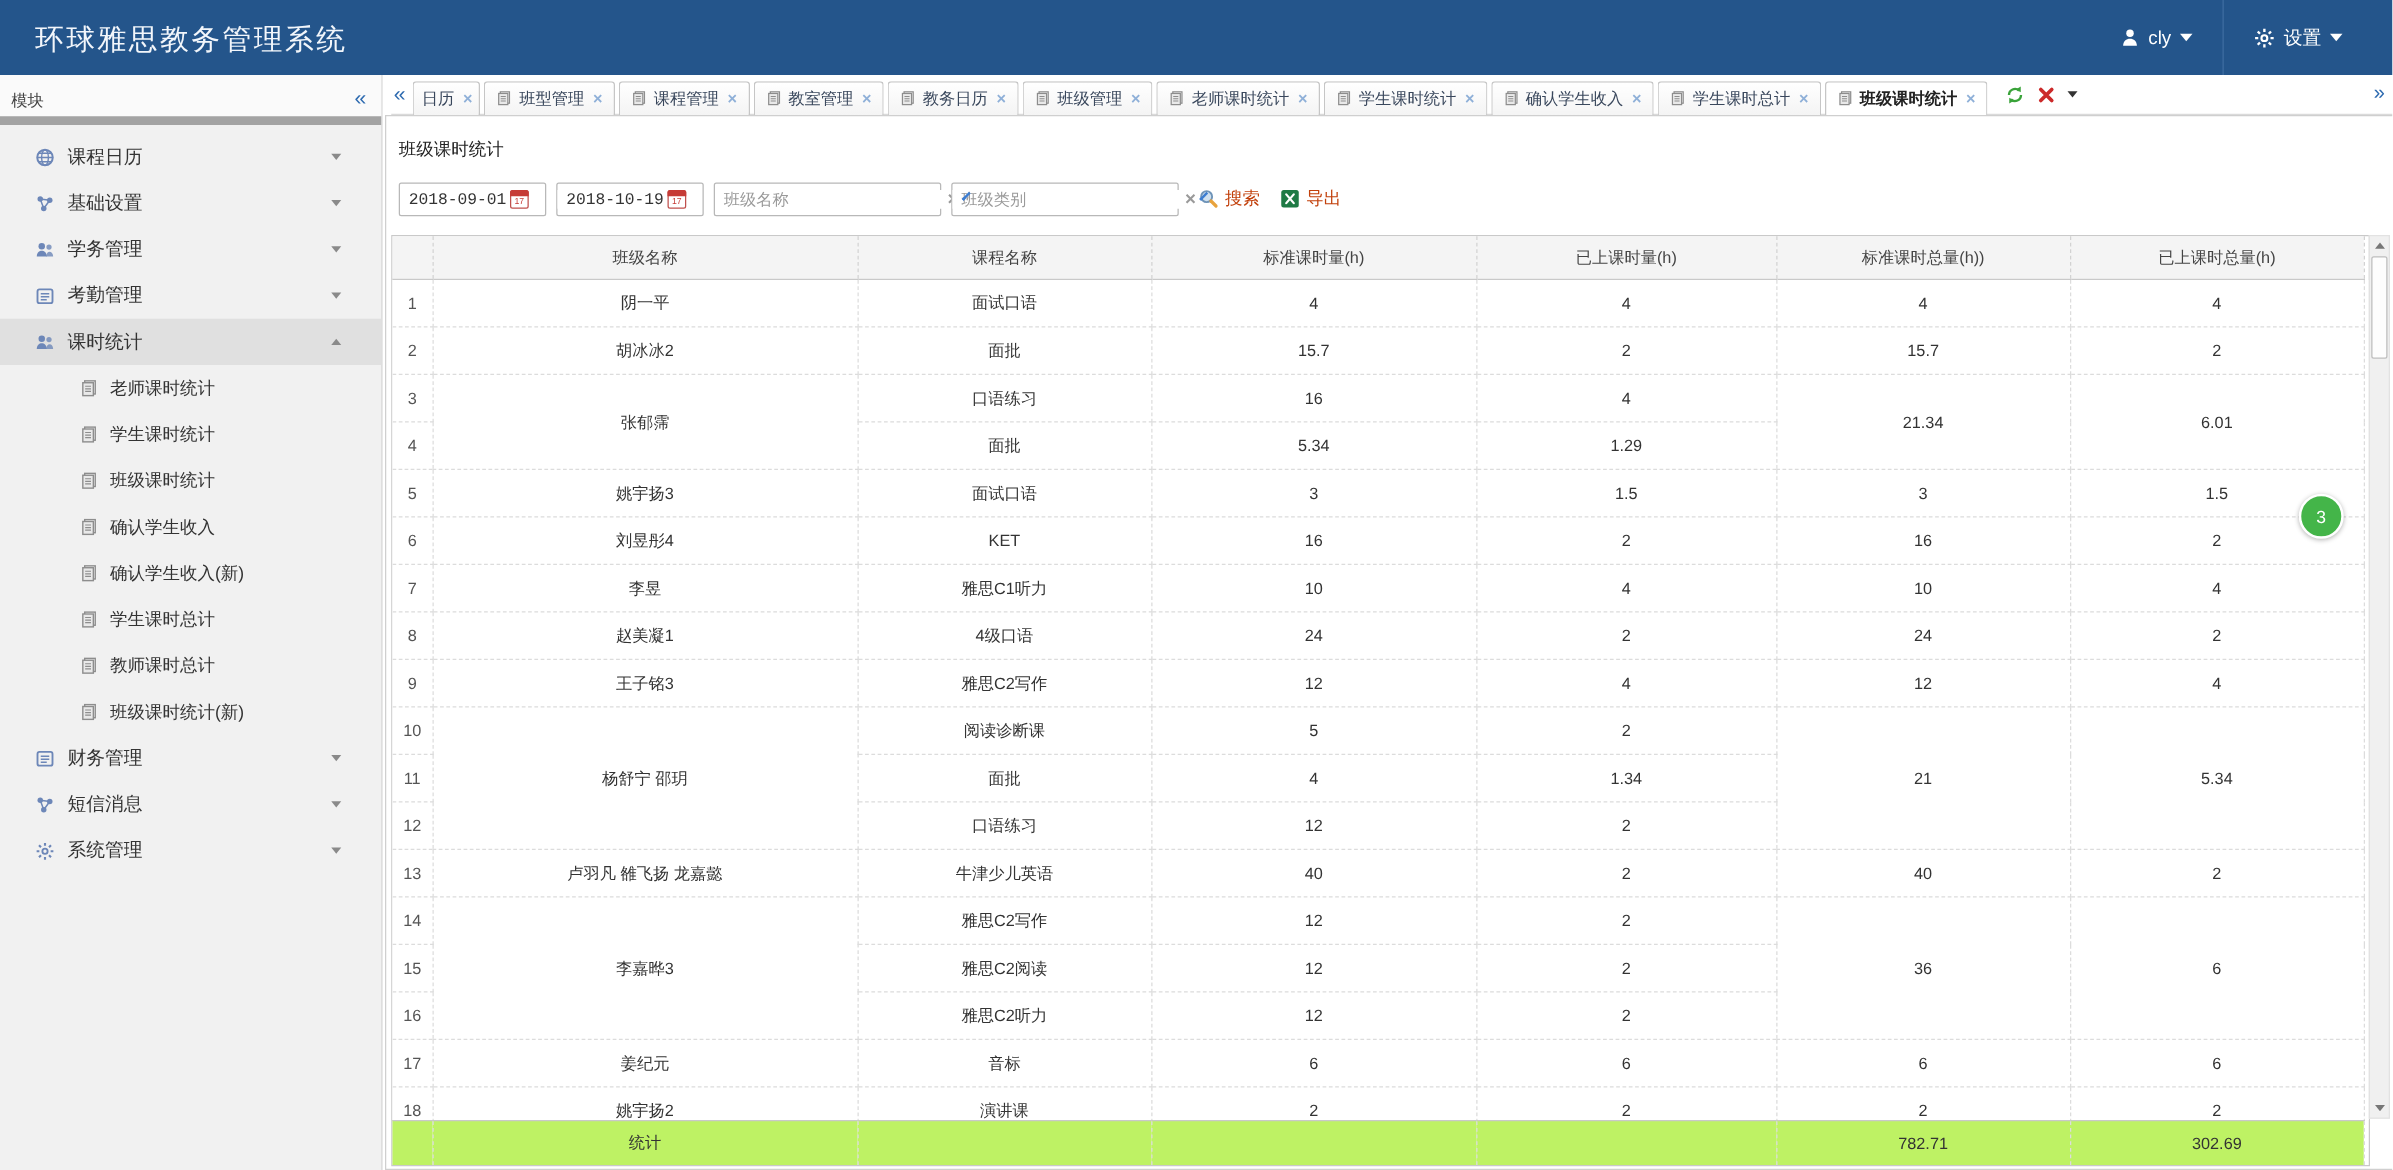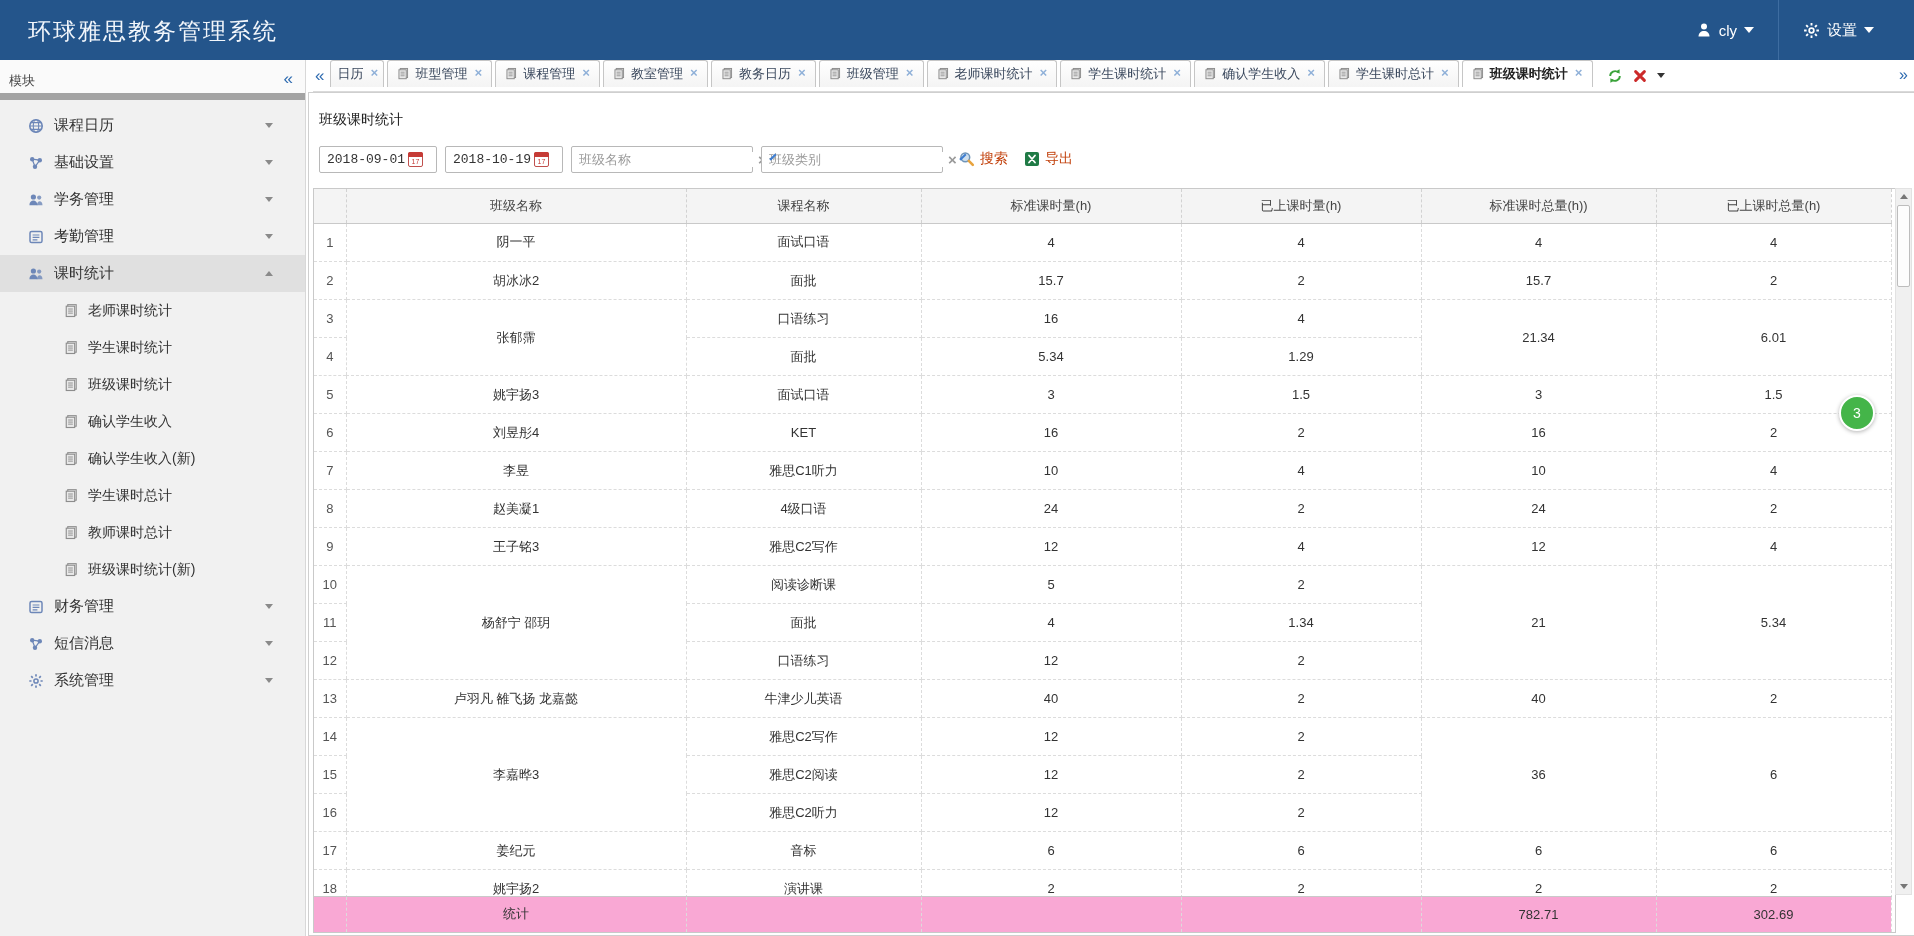--- a/index.html
+++ b/index.html
@@ -26,21 +26,21 @@
   .sb-item .lbl { font-size:15px; color:#333; margin-left:10px; }
   .sb-sub { height:37px; display:flex; align-items:center; padding-left:64px; cursor:pointer; }
   .sb-sub .lbl { font-size:14px; color:#333; margin-left:9px; }
   .caret { position:absolute; right:32px; top:16px; width:0; height:0;
     border-left:4px solid transparent; border-right:4px solid transparent; border-top:5px solid #8a8a8a; }
   .caret.up { border-top:none; border-bottom:5px solid #8a8a8a; }
 
   
   .tabstrip { position:absolute; left:313px; top:60px; width:1601px; height:32px; background:#fff; border-bottom:1px solid #dadada; display:flex; align-items:center; }
   .tab-scroll { color:#2e6bb0; font-size:17px; margin:0 6px 0 2px; cursor:pointer; }
-  .tabs { display:flex; gap:3px; height:32px;font-family:Liberation Mono, monospace; }
+  .tabs { display:flex; gap:3px; align-items:flex-end; height:32px; }
   .tab { display:flex; align-items:center; gap:5px; height:27px; padding:0 9px; background:linear-gradient(#ffffff,#f4f4f4);
     border:1px solid #c6c6c6; border-bottom:none; border-radius:3px 3px 0 0; font-size:13px; color:#39475c; cursor:pointer; white-space:nowrap; }
   .tab.clip { width:54px; overflow:hidden; padding:0 6px; }
   .tab.active { background:#fff; font-weight:bold; color:#222; }
   .tab .x { color:#8fb0d8; font-size:13px; font-weight:bold; margin-left:2px; cursor:pointer; }
   .tab-tools { display:flex; align-items:center; gap:10px; margin-left:14px; }
   .tri-dn-k { width:0; height:0; border-left:4px solid transparent; border-right:4px solid transparent; border-top:5px solid #333; }
   .tab-more { position:absolute; right:6px; top:6px; color:#2e6bb0; font-size:16px; cursor:pointer; }
 
   
@@ -61,21 +61,21 @@
   .tool-btn { display:flex; align-items:center; gap:5px; font-size:14px; color:#c2410c; cursor:pointer; margin-left:8px; }
 
   
   .tbl-wrap { position:absolute; left:4px; top:95px; width:1583px; border:1px solid #c9c9c9; }
   table { border-collapse:collapse; table-layout:fixed; width:1577px; }
   col.c0{width:32px} col.c1{width:340px} col.c2{width:235px} col.c3{width:260px} col.c4{width:240px} col.c5{width:235px} col.c6{width:235px}
   .thead td { height:34px; background:#f4f4f4; border-bottom:1px solid #c9c9c9; border-right:1px dashed #d2d2d2; font-size:13px; color:#444; text-align:center; }
   .tbody-clip { height:672px; overflow:hidden; background:#fff; }
   .tbody td { height:38px; border-right:1px dashed #dcdcdc; border-bottom:1px dashed #dcdcdc; font-size:13px; color:#333; text-align:center; vertical-align:middle; background:#fff; }
   .tbody td.num { color:#555; }
-  .tfoot td { height:36px; border-top:1px solid #c9c9c9; border-right:1px dashed #dcdcdc; font-size:13px; color:#333; text-align:center; background:#f9a8d4; }
+  .tfoot td { height:36px; border-top:1px solid #c9c9c9; border-right:1px dashed #dcdcdc; font-size:13px; color:#333; text-align:center; background:#bef264; }
 
   
   .vsb { position:absolute; right:2px; top:95px; width:17px; height:707px; background:#f0f0f0; border:1px solid #e2e2e2; }
   .vsb .btn { position:absolute; left:0; width:15px; height:15px; display:flex; align-items:center; justify-content:center; cursor:pointer; }
   .vsb .tri-up { width:0;height:0;border-left:4px solid transparent;border-right:4px solid transparent;border-bottom:5px solid #777; }
   .vsb .tri-dn { width:0;height:0;border-left:4px solid transparent;border-right:4px solid transparent;border-top:5px solid #777; }
   .vsb .thumb { position:absolute; left:1px; top:16px; width:13px; height:82px; background:#fdfdfd; border:1px solid #bdbdbd; border-radius:2px; cursor:grab; }
 
   
   .badge { position:absolute; right:-17px; top:395px; width:36px; height:36px; border-radius:50%; background:#44b549; border:2px solid #fff;

